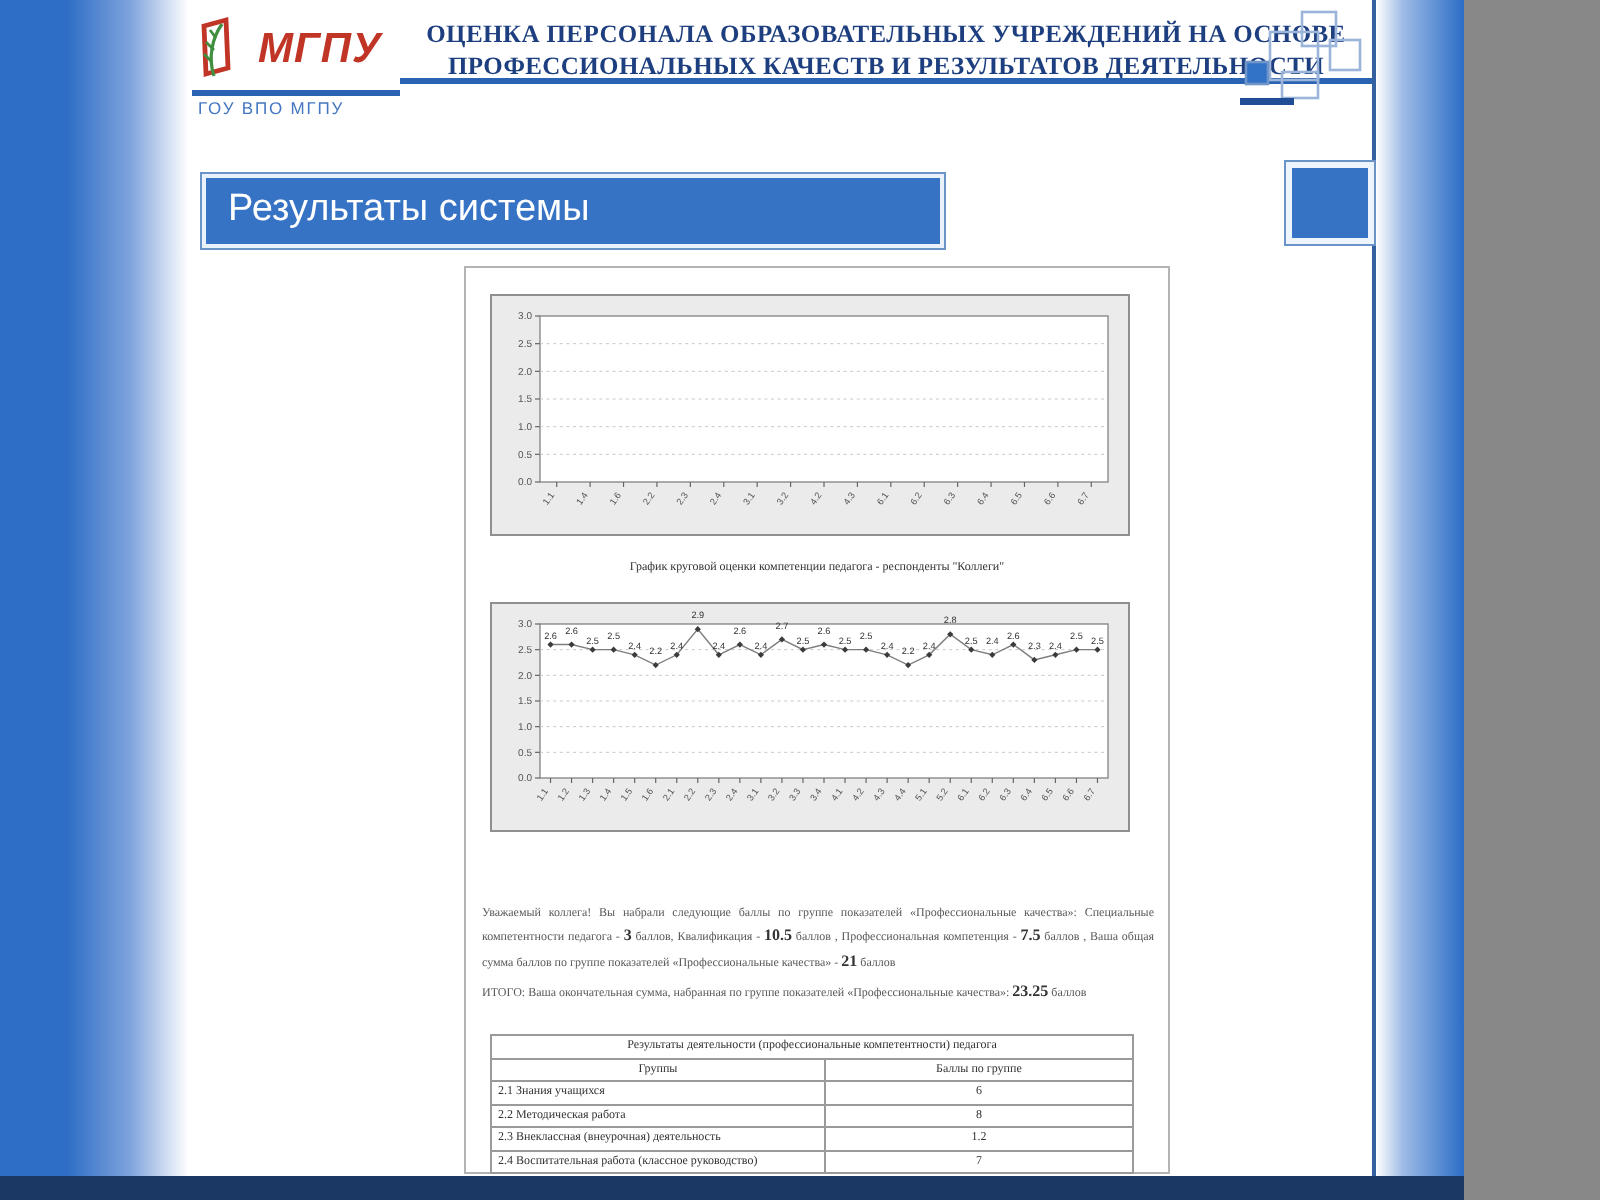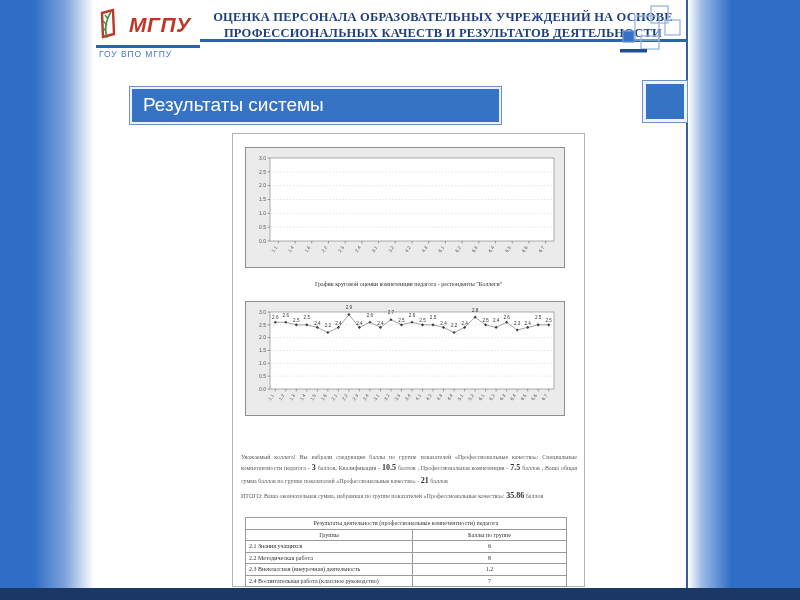--- a/index.html
+++ b/index.html
@@ -1,17 +1,17 @@
 <!DOCTYPE html>
 <html style="--accent: #2e6ec6; --accentDark: #2a62b4; --navy: #1b3763; --boxFill: #3673c5; --logoRed: #c13527; --titleBlue: #1e3f7f;"><head>
 <meta charset="utf-8">
 <style>
   html,body{margin:0;padding:0;background:#888;}
   .slide{
-    position:relative;width:800px;height:600px;background:#fff;overflow:hidden;
+    position:relative;width:732px;height:600px;background:#fff;overflow:hidden;
     font-family:"Liberation Sans",sans-serif;
   }
   
   .left-strip{position:absolute;left:0;top:0;width:96px;height:588px;
     background:linear-gradient(90deg,var(--accent) 0%,var(--accent) 35%,#7fa3dc 68%,#ffffff 98%);}
   .right-panel{position:absolute;left:686px;top:0;width:114px;height:588px;
     border-left:2px solid #35609f;
     background:linear-gradient(90deg,#ffffff 0%,#9dbbe6 12%,var(--accent) 38%,var(--accent) 100%);}
   .bottom-bar{position:absolute;left:0;top:588px;width:800px;height:12px;background:var(--navy);}
   
@@ -20,21 +20,21 @@
   .logo-sub{position:absolute;left:99px;top:49px;font-size:8.5px;color:#4577c0;letter-spacing:.9px;font-weight:normal;}
   .header-title{position:absolute;left:208px;top:10px;width:470px;text-align:center;
     font-family:"Liberation Serif",serif;font-weight:bold;font-size:12.5px;line-height:1.25;
     color:var(--titleBlue);letter-spacing:.2px;}
   .rule-main{position:absolute;left:200px;top:39px;width:486px;height:2.5px;background:var(--accentDark);}
   .rule-logo{position:absolute;left:96px;top:45px;width:104px;height:2.5px;background:var(--accentDark);}
   .deco{position:absolute;left:620px;top:5px;}
   
   .section-box{position:absolute;left:100px;top:86px;width:371px;height:37px;
     background:var(--boxFill);border:1.5px solid #6a93c8;
-    box-shadow:inset 0 0 0 2px rgba(255,255,255,.9);margin-left:29px;}
+    box-shadow:inset 0 0 0 2px rgba(255,255,255,.9);}
   .section-box span{display:block;padding-left:13px;line-height:36px;font-size:19px;color:#fff;}
   .small-square{position:absolute;left:642px;top:80px;width:44px;height:41px;
     background:var(--boxFill);border:1.5px solid #6a93c8;box-shadow:inset 0 0 0 3px #eef4fb;}
   
   .page{position:absolute;left:232px;top:133px;width:351px;height:452px;background:#fff;
     border:1px solid #b3b3b3;font-family:"Liberation Serif",serif;color:#4a4a4a;}
   .chart-box{position:absolute;left:12px;width:320px;background:#ebebeb;border:1px solid #8f8f8f;box-sizing:border-box;}
   .chart-1{top:13px;height:121px;}
   .chart-2{top:167px;height:115px;}
   .chart-caption{position:absolute;left:0;top:147px;width:100%;text-align:center;font-size:6px;color:#333;}
@@ -273,21 +273,21 @@
           <text x="271.1851851851852" y="22.56666666666667" font-family="&quot;Liberation Sans&quot;,sans-serif" text-anchor="middle" font-size="4.6" fill="#333">2.3</text>
           <rect x="280.6037037037037" y="24.3" width="2.2" height="2.2" fill="#3b3b3b" transform="rotate(45 281.7037037037037 25.400000000000002)"></rect>
           <text x="281.7037037037037" y="22.6" font-family="&quot;Liberation Sans&quot;,sans-serif" text-anchor="middle" font-size="4.6" fill="#333">2.4</text>
           <rect x="291.1222222222222" y="21.73333333333333" width="2.2" height="2.2" fill="#3b3b3b" transform="rotate(45 292.22222222222223 22.833333333333332)"></rect>
           <text x="292.22222222222223" y="17.43333333333333" font-family="&quot;Liberation Sans&quot;,sans-serif" text-anchor="middle" font-size="4.6" fill="#333">2.5</text>
           <rect x="301.64074074074074" y="21.73333333333333" width="2.2" height="2.2" fill="#3b3b3b" transform="rotate(45 302.74074074074076 22.833333333333332)"></rect>
           <text x="302.74074074074076" y="20.03333333333333" font-family="&quot;Liberation Sans&quot;,sans-serif" text-anchor="middle" font-size="4.6" fill="#333">2.5</text>
         </svg></div>
 
     <div class="para para-1"><span>Уважаемый коллега! Вы набрали следующие баллы по группе показателей «Профессиональные качества»: Специальные компетентности педагога - </span><span class="seg-bold">3</span><span> баллов, Квалификация - </span><span class="seg-bold">10.5</span><span> баллов , Профессиональная компетенция - </span><span class="seg-bold">7.5</span><span> баллов , Ваша общая сумма баллов по группе показателей «Профессиональные качества» - </span><span class="seg-bold">21</span><span> баллов</span></div>
-    <div class="para para-2"><span>ИТОГО: Ваша окончательная сумма, набранная по группе показателей «Профессиональные качества»: </span><span class="seg-bold">35.86</span><span> баллов</span></div>
+    <div class="para para-2"><span>ИТОГО: Ваша окончательная сумма, набранная по группе показателей «Профессиональные качества»: </span><span class="seg-bold">23.25</span><span> баллов</span></div>
 
     <table class="results">
       <colgroup>
           <col class="col1">
           <col class="col2">
         </colgroup>
       <tbody>
           <tr>
             <td colspan="2" class="t-title">Результаты деятельности (профессиональные компетентности) педагога</td>
           </tr>

